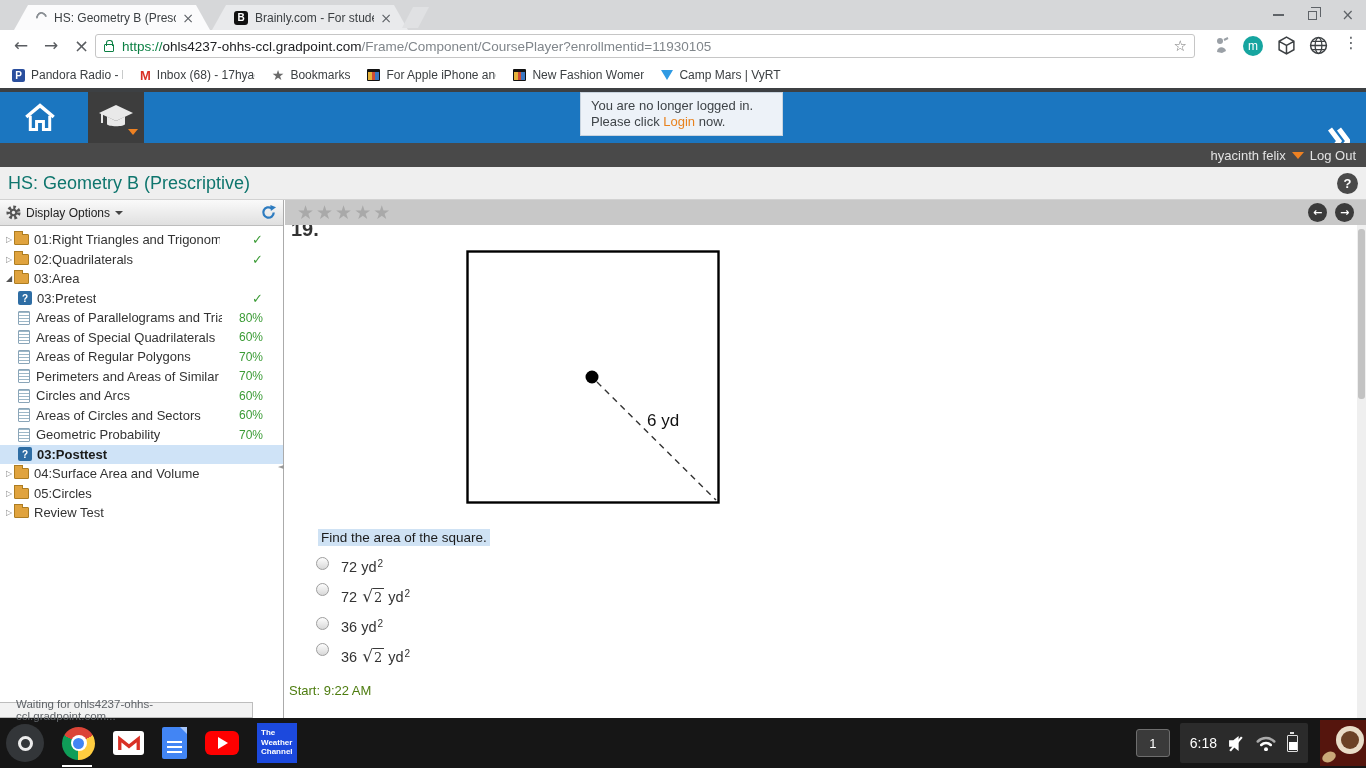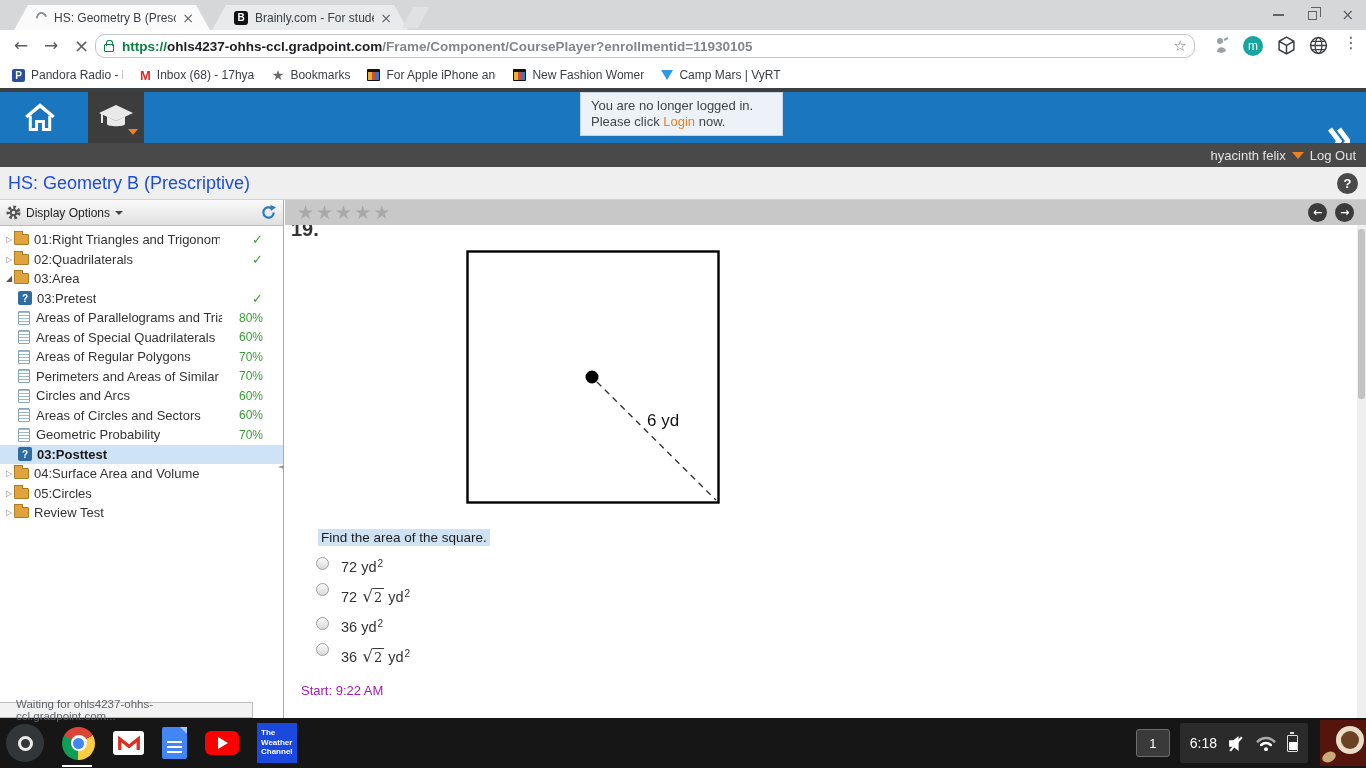--- a/index.html
+++ b/index.html
@@ -25,21 +25,21 @@
   .win-min { width:11px; height:2px; background:#5f6368; }
   .win-restore { position:relative; width:9px; height:9px; border:1.5px solid #5f6368; }
   .win-restore::before { content:''; position:absolute; left:1.5px; top:-4.5px; width:9px; height:9px;
                          border:1.5px solid #5f6368; border-bottom:none; border-left:none; }
   .win-close { font-size:15px; color:#5f6368; line-height:1; }
 
   
   #toolbar { position:absolute; top:30px; left:0; width:1366px; height:32px; background:#fff; }
   .navarrow { position:absolute; top:5px; font-size:17px; color:#5a5d61; }
   #omnibox { position:absolute; left:95px; top:4px; width:1100px; height:24px; background:#fff;
-             border:1px solid #c6c6c6; border-radius:10px; display:flex; align-items:center; padding:0 8px;font-weight:bold; }
+             border:1px solid #c6c6c6; border-radius:3px; display:flex; align-items:center; padding:0 8px; }
   .lock { width:10px; height:8px; border:1.5px solid #0b8043; border-radius:1px; position:relative; margin-top:4px; }
   .lock::before { content:''; position:absolute; left:1px; top:-5px; width:5px; height:5px;
                   border:1.5px solid #0b8043; border-bottom:none; border-radius:3px 3px 0 0; }
   #urltext { margin-left:8px; font-size:13.5px; white-space:nowrap; overflow:hidden; }
   #urltext .scheme { color:#0b8043; }
   #urltext .host { color:#202124; }
   #urltext .path { color:#80868b; }
   #omni-star { position:absolute; right:7px; top:2px; font-size:15px; color:#757575; }
   .ext { position:absolute; top:6px; }
 
@@ -76,21 +76,21 @@
   #gpnav { position:absolute; top:143px; left:0; width:1366px; height:24px; background:#494949;
            display:flex; align-items:center; }
   .nav-item { font-size:13px; color:#e3e3e3; padding:0 13px; display:flex; align-items:center; gap:5px; }
   #gpnav .right { margin-left:auto; display:flex; align-items:center; gap:6px; padding-right:10px; }
   #gpnav .right span { font-size:13px; color:#e3e3e3; }
   #gpnav .right .caret-orange { border-top-width:7px; border-left-width:6px; border-right-width:6px; }
 
   
   #titlebar { position:absolute; top:167px; left:0; width:1366px; height:33px; background:#efefef;
               border-bottom:1px solid #d2d2d2; display:flex; align-items:center; }
-  #page-title { font-size:18px; color:#1d4ed8; margin-left:8px; }
+  #page-title { font-size:18px; color:#0f766e; margin-left:8px; }
   #help-btn { position:absolute; right:8px; top:6px; width:21px; height:21px; border-radius:50%;
               background:#4a4a4a; color:#fff; font-weight:bold; font-size:13px; display:flex;
               align-items:center; justify-content:center; }
 
   
   #content { position:absolute; top:200px; left:0; width:1366px; height:518px; }
   #sidebar { position:absolute; left:0; top:0; width:284px; height:100%; background:#fff;
              border-right:1px solid #ababab; }
   #sb-header { height:26px; background:linear-gradient(#fafafa,#e0e0e0); border-bottom:1px solid #bdbdbd;
                display:flex; align-items:center; padding:0 6px; }
@@ -137,21 +137,21 @@
   .opt { display:flex; align-items:center; }
   .opt.plain { height:26px; }
   .opt.radical { height:34px; }
   .radio { width:13px; height:13px; border-radius:50%; border:1px solid #9e9e9e;
            background:linear-gradient(#fdfdfd,#d8d8d8); margin-right:12px; flex:0 0 13px; align-self:flex-start; margin-top:4px; }
   .opt-label { font-size:14.5px; color:#333; display:flex; align-items:flex-end; }
   .opt-label sup { font-size:10px; margin-bottom:6px; margin-left:1px; }
   .rad { font-family:"DejaVu Serif", serif; font-size:16px; margin:0 4px 0 5px; display:flex; align-items:flex-start; }
   .rad .sign { font-size:17px; line-height:1; }
   .rad .radicand { border-top:1.5px solid #3a3a3a; font-size:13px; padding:1px 2px 0 1px; }
-  #starttime { position:absolute; left:16px; top:458px; font-size:13px; color:#a21caf; }
+  #starttime { position:absolute; left:4px; top:458px; font-size:13px; color:#4d7c0f; }
   #qfooter { position:absolute; right:10px; top:452px; display:flex; align-items:center; }
   .btn { background:#5c7f7d; border:1px solid #4c6b69; border-radius:4px; color:#fff; font-weight:bold;
          font-size:12.5px; padding:3px 12px; line-height:15px; }
   .btn.small { padding:3px 10px; }
   #pagesel { background:#fff; border:1px solid #9a9a9a; font-size:12.5px; color:#222; padding:2px 5px;
              display:flex; align-items:center; gap:6px; margin:0 5px; }
   #pagesel .caret { width:0; height:0; border-left:4px solid transparent; border-right:4px solid transparent;
                     border-top:5px solid #333; }
   #oflabel { font-size:13.5px; color:#333; margin-right:6px; } .gap12 { width:12px; }
   #scrollbar { position:absolute; right:0; top:0; width:9px; height:100%; background:#efefef; }

